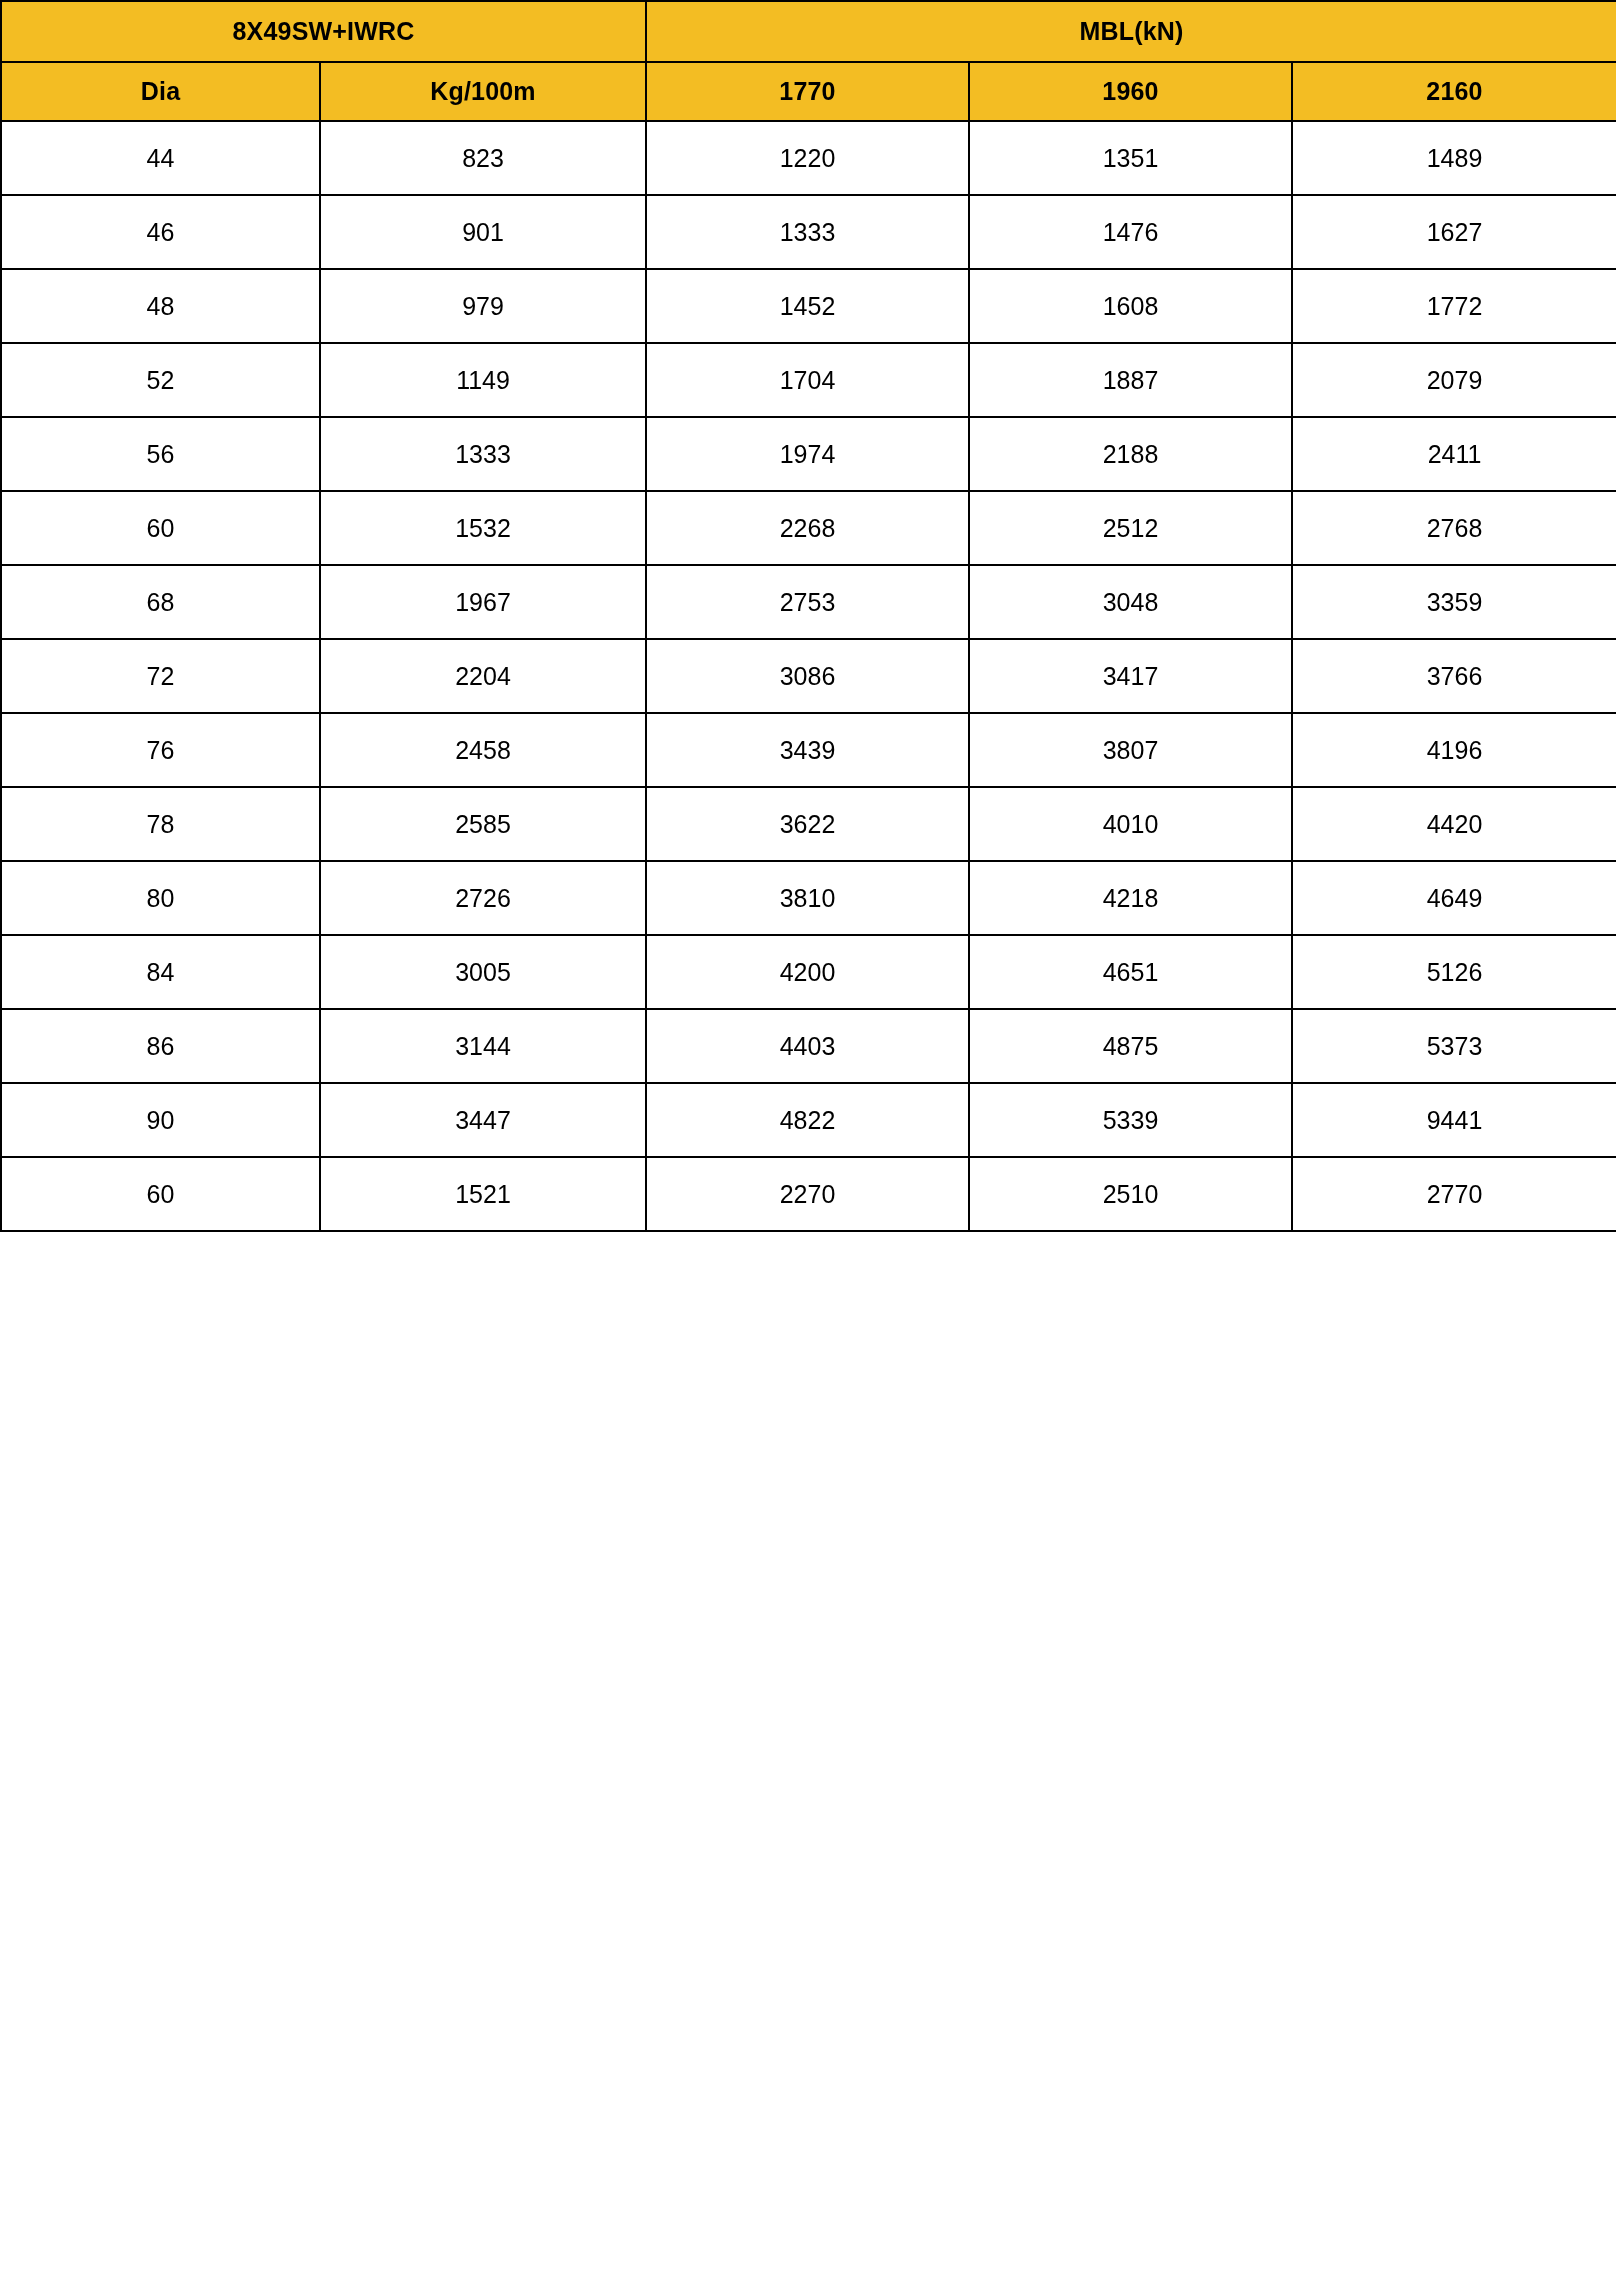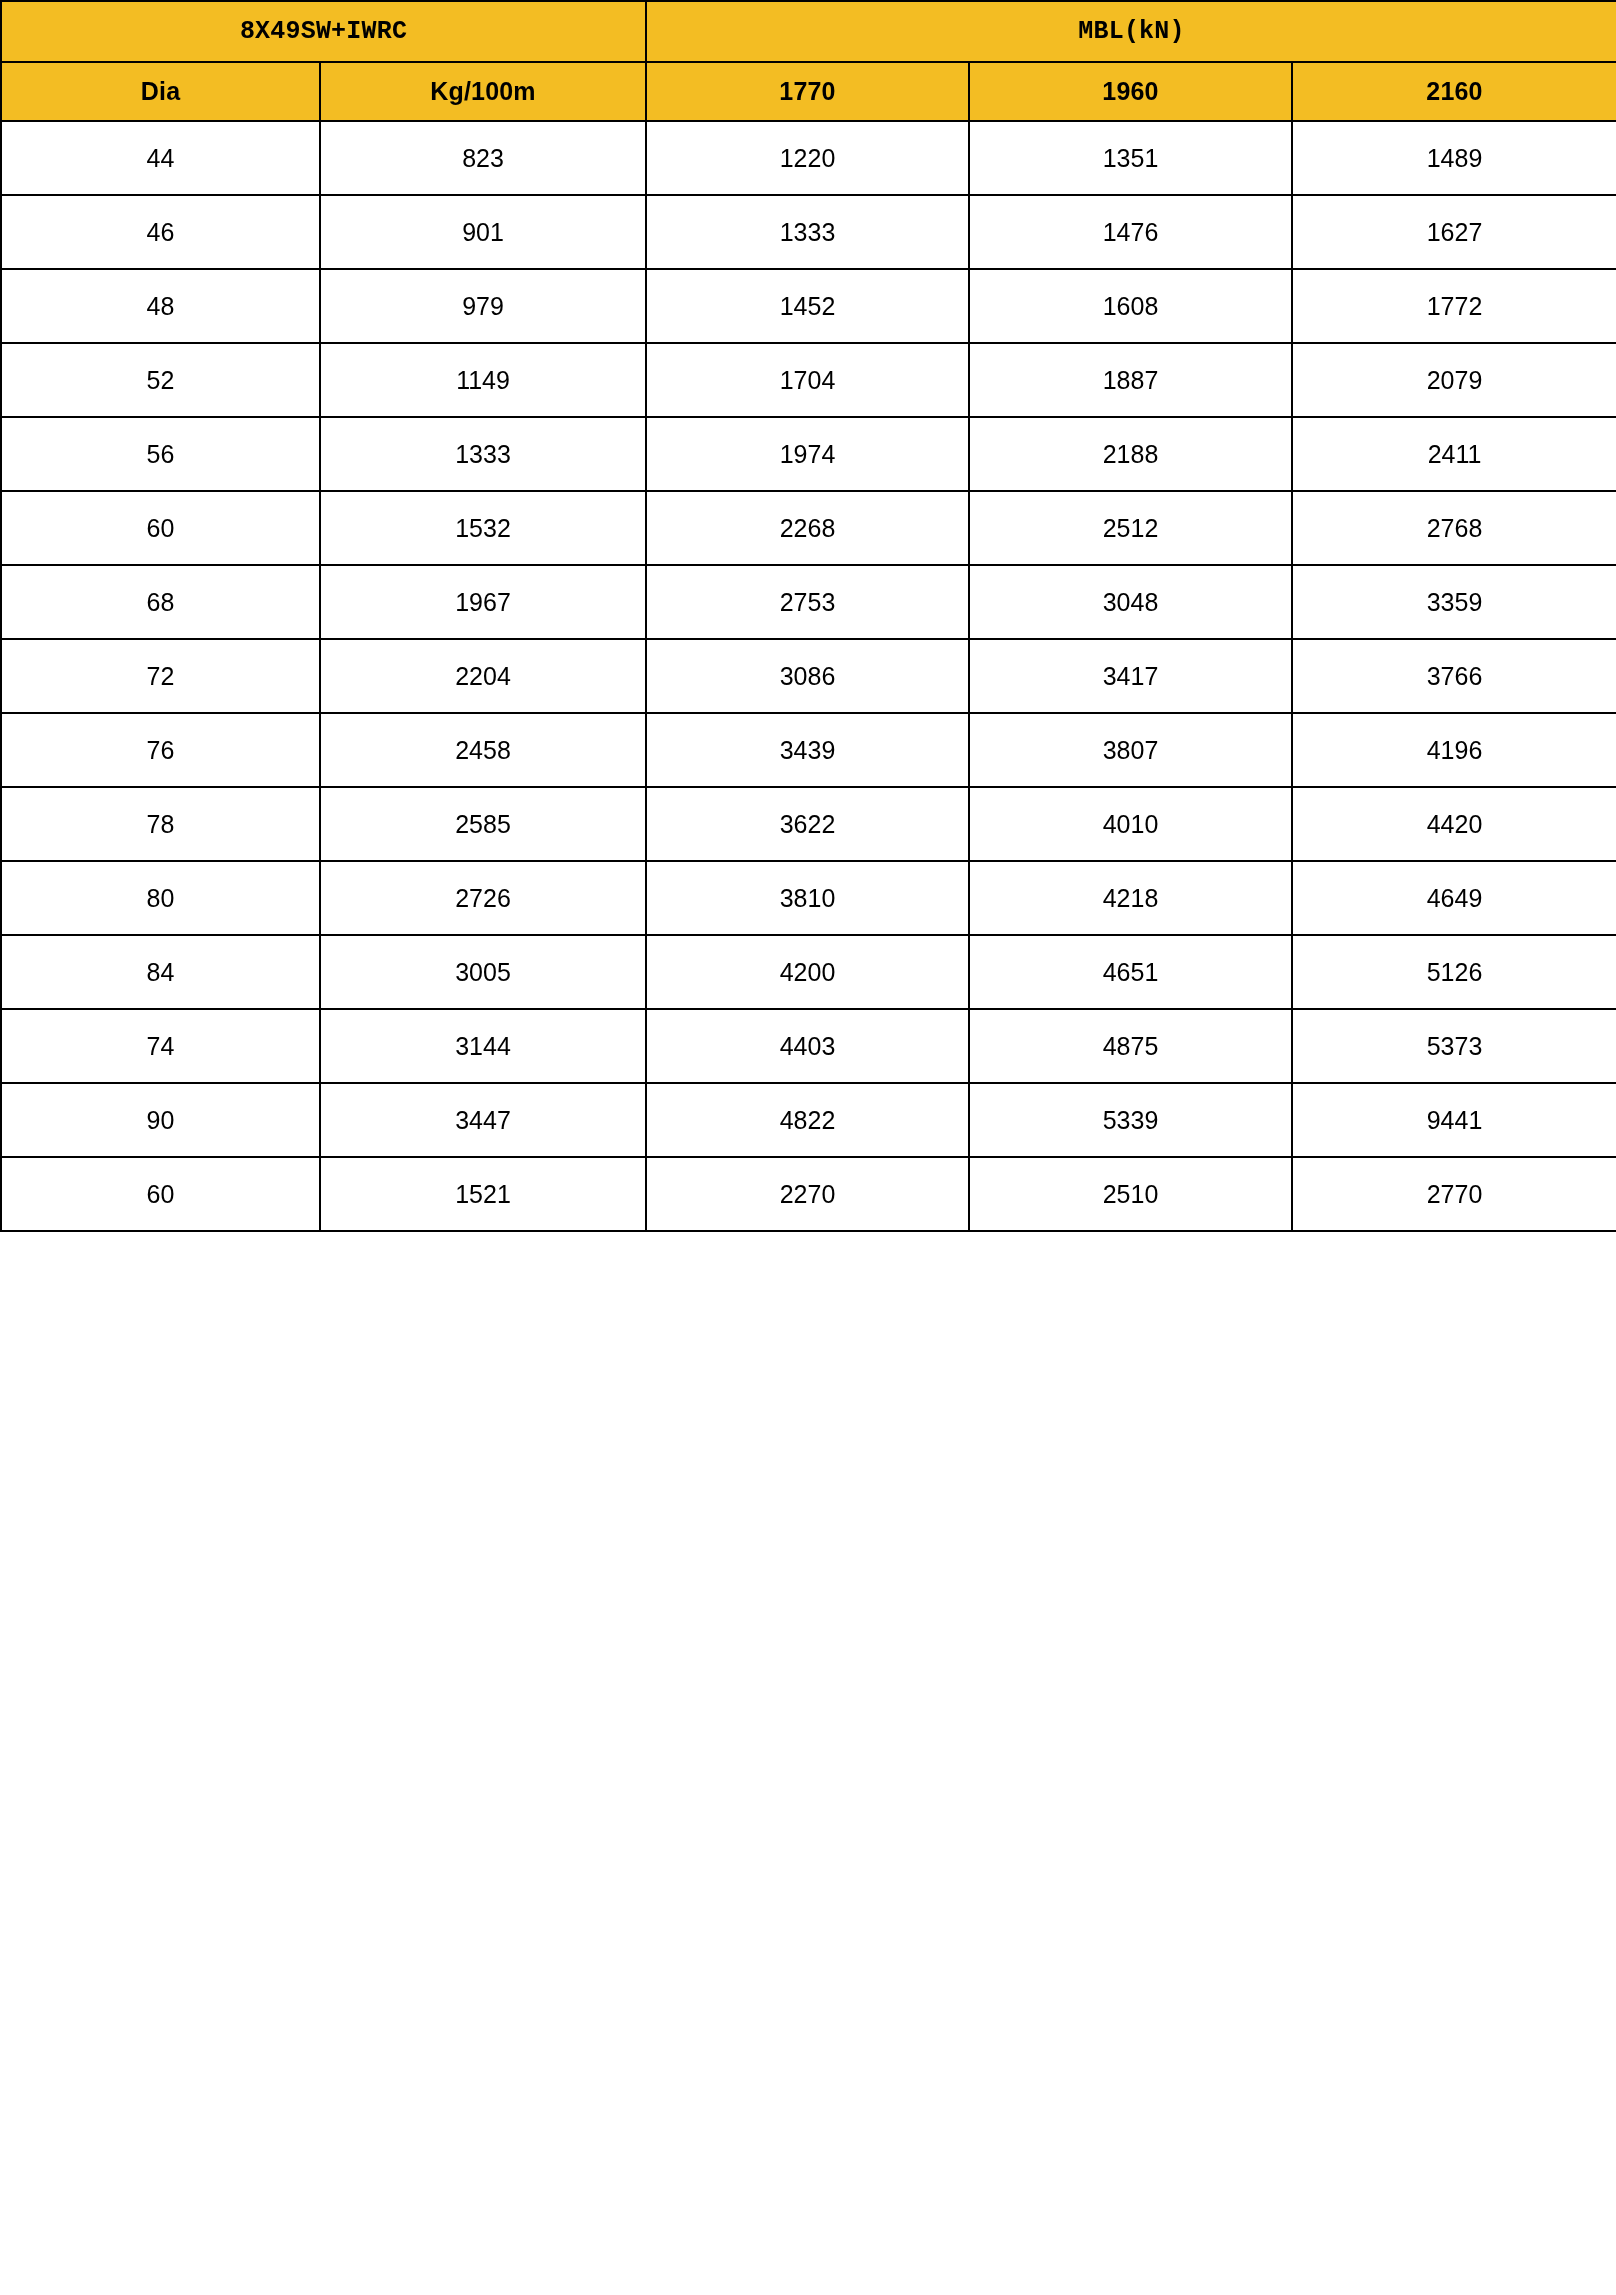--- a/index.html
+++ b/index.html
@@ -39,21 +39,20 @@
     color: #000000;
   }
   table.spec thead th {
     background: #f3bd23;
     font-weight: bold;
     font-size: 25px;
     letter-spacing: 0.2px;
   }
   table.spec thead tr.top th {
     height: 57px;
-    font-family: Liberation Mono, monospace;
   }
   table.spec thead tr.sub th {
     height: 55px;
   }
   table.spec tbody td {
     height: 70px;
     font-size: 25px;
     font-weight: normal;
     background: #ffffff;
   }
@@ -162,21 +161,21 @@
         <td>4649</td>
       </tr>
       <tr>
         <td>84</td>
         <td>3005</td>
         <td>4200</td>
         <td>4651</td>
         <td>5126</td>
       </tr>
       <tr>
-        <td>74</td>
+        <td>86</td>
         <td>3144</td>
         <td>4403</td>
         <td>4875</td>
         <td>5373</td>
       </tr>
       <tr>
         <td>90</td>
         <td>3447</td>
         <td>4822</td>
         <td>5339</td>

